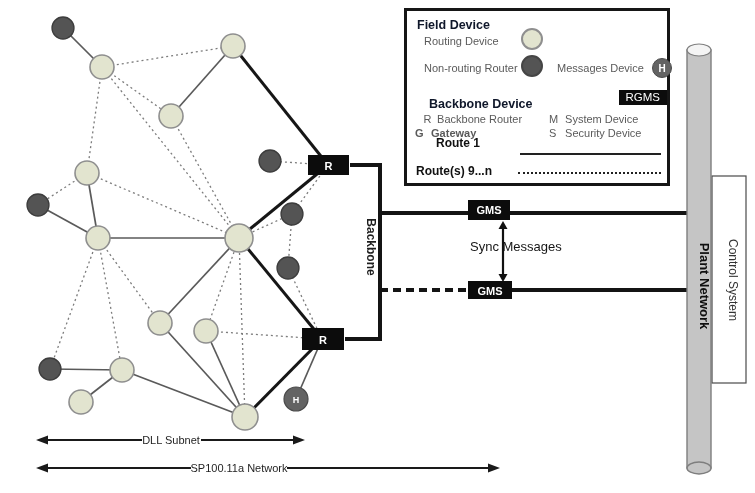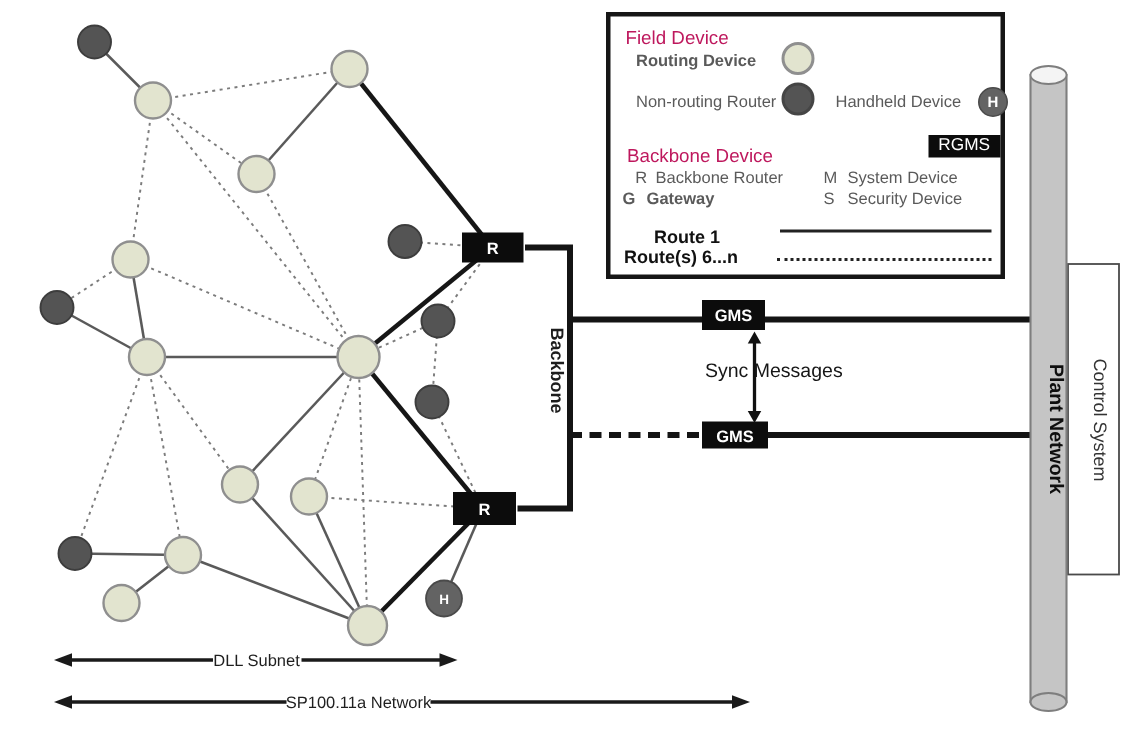--- a/index.html
+++ b/index.html
@@ -36,21 +36,21 @@
   .bar-cap{fill:#f4f4f4;stroke:#7e7e7e;stroke-width:1.2;}
   .bar-text{font-size:13px;font-weight:bold;fill:#0f0f0f;text-anchor:middle;}
 
   .arrow-line{stroke:#1a1a1a;stroke-width:2.2;}
   .arrow-head{fill:#1a1a1a;}
   .arrow-text{font-size:11px;fill:#1f1f1f;text-anchor:middle;}
 
   .legend{position:absolute;left:404px;top:8px;width:266px;height:178px;
     border:3px solid #161616;background:#fff;z-index:5;}
   .lg-abs{position:absolute;white-space:nowrap;}
-  .lg-title{font-size:12.5px;font-weight:normal;color:#be185d;}
+  .lg-title{font-size:12.5px;font-weight:bold;color:#0f172a;}
   .lg-label{font-size:11px;color:#5a5a5a;}
   .lg-circle{position:absolute;border-radius:50%;width:22px;height:22px;}
   .lg-light{background:var(--routing-fill);border:2px solid #8f8f8f;}
   .lg-dark{background:var(--nonrouting-fill);border:2px solid #454545;}
   .lg-h{width:20px;height:20px;background:#636363;color:#fff;font-size:10px;font-weight:bold;
     display:flex;align-items:center;justify-content:center;border:1px solid #4a4a4a;}
   .lg-rgms{position:absolute;right:0;top:79px;background:var(--box-bg);color:var(--box-text);
     font-size:11.5px;font-weight:normal;padding:1px 7px 2px;}
   .lg-key{display:inline-block;width:13px;}
   .lg-route-label{font-size:12px;font-weight:bold;color:#111;}
@@ -169,47 +169,47 @@
       <line class="arrow-line" x1="287" y1="468" x2="491" y2="468"></line>
       <polygon class="arrow-head" points="36,468 48,463.5 48,472.5"></polygon>
       <polygon class="arrow-head" points="500,468 488,463.5 488,472.5"></polygon>
       <text class="arrow-text" x="239" y="472">SP100.11a Network</text>
     </g>
   </svg>
 
   <div class="legend">
     <div class="lg-abs lg-title" style="left:10px;top:7px;">Field Device</div>
 
-    <div class="lg-abs lg-label" style="left:17px;top:24px;font-weight:bold;">Routing Device</div>
+    <div class="lg-abs lg-label" style="left:17px;top:24px;">Routing Device</div>
     <div class="lg-circle lg-light" style="left:114px;top:17px;"></div>
 
     <div class="lg-abs lg-label" style="left:17px;top:51px;">Non-routing Router</div>
     <div class="lg-circle lg-dark" style="left:114px;top:44px;"></div>
-    <div class="lg-abs lg-label" style="left:150px;top:51px;">Handheld Device</div>
+    <div class="lg-abs lg-label" style="left:150px;top:51px;">Messages Device</div>
     <div class="lg-circle lg-h" style="left:245px;top:47px;">H</div>
 
-    <div class="lg-abs lg-title" style="left:11px;top:86px;">Backbone Device</div>
+    <div class="lg-abs lg-title" style="left:22px;top:86px;">Backbone Device</div>
     <div class="lg-rgms">RGMS</div>
 
     <div class="lg-abs lg-label" style="left:14px;top:102px;text-align:center;">
       <span class="lg-key">R</span>
       <span>Backbone Router</span>
     </div>
     <div class="lg-abs lg-label" style="left:8px;top:116px;font-weight:bold;">
       <span class="lg-key">G</span>
       <span>Gateway</span>
     </div>
     <div class="lg-abs lg-label" style="left:142px;top:102px;">
       <span class="lg-key">M</span>
       <span>System Device</span>
     </div>
     <div class="lg-abs lg-label" style="left:142px;top:116px;">
       <span class="lg-key">S</span>
       <span>Security Device</span>
     </div>
 
-    <div class="lg-abs lg-route-label" style="left:9px;top:140px;padding-left:20px;">Route 1</div>
+    <div class="lg-abs lg-route-label" style="left:9px;top:125px;padding-left:20px;">Route 1</div>
     <div class="lg-line lg-line-solid" style="left:113px;top:142px;width:141px;"></div>
 
-    <div class="lg-abs lg-route-label" style="left:9px;top:153px;">Route(s) 6...n</div>
+    <div class="lg-abs lg-route-label" style="left:9px;top:153px;">Route(s) 9...n</div>
     <div class="lg-line lg-line-dotted" style="left:111px;top:161px;width:143px;"></div>
   </div>
 </div>
 
 </body></html>

